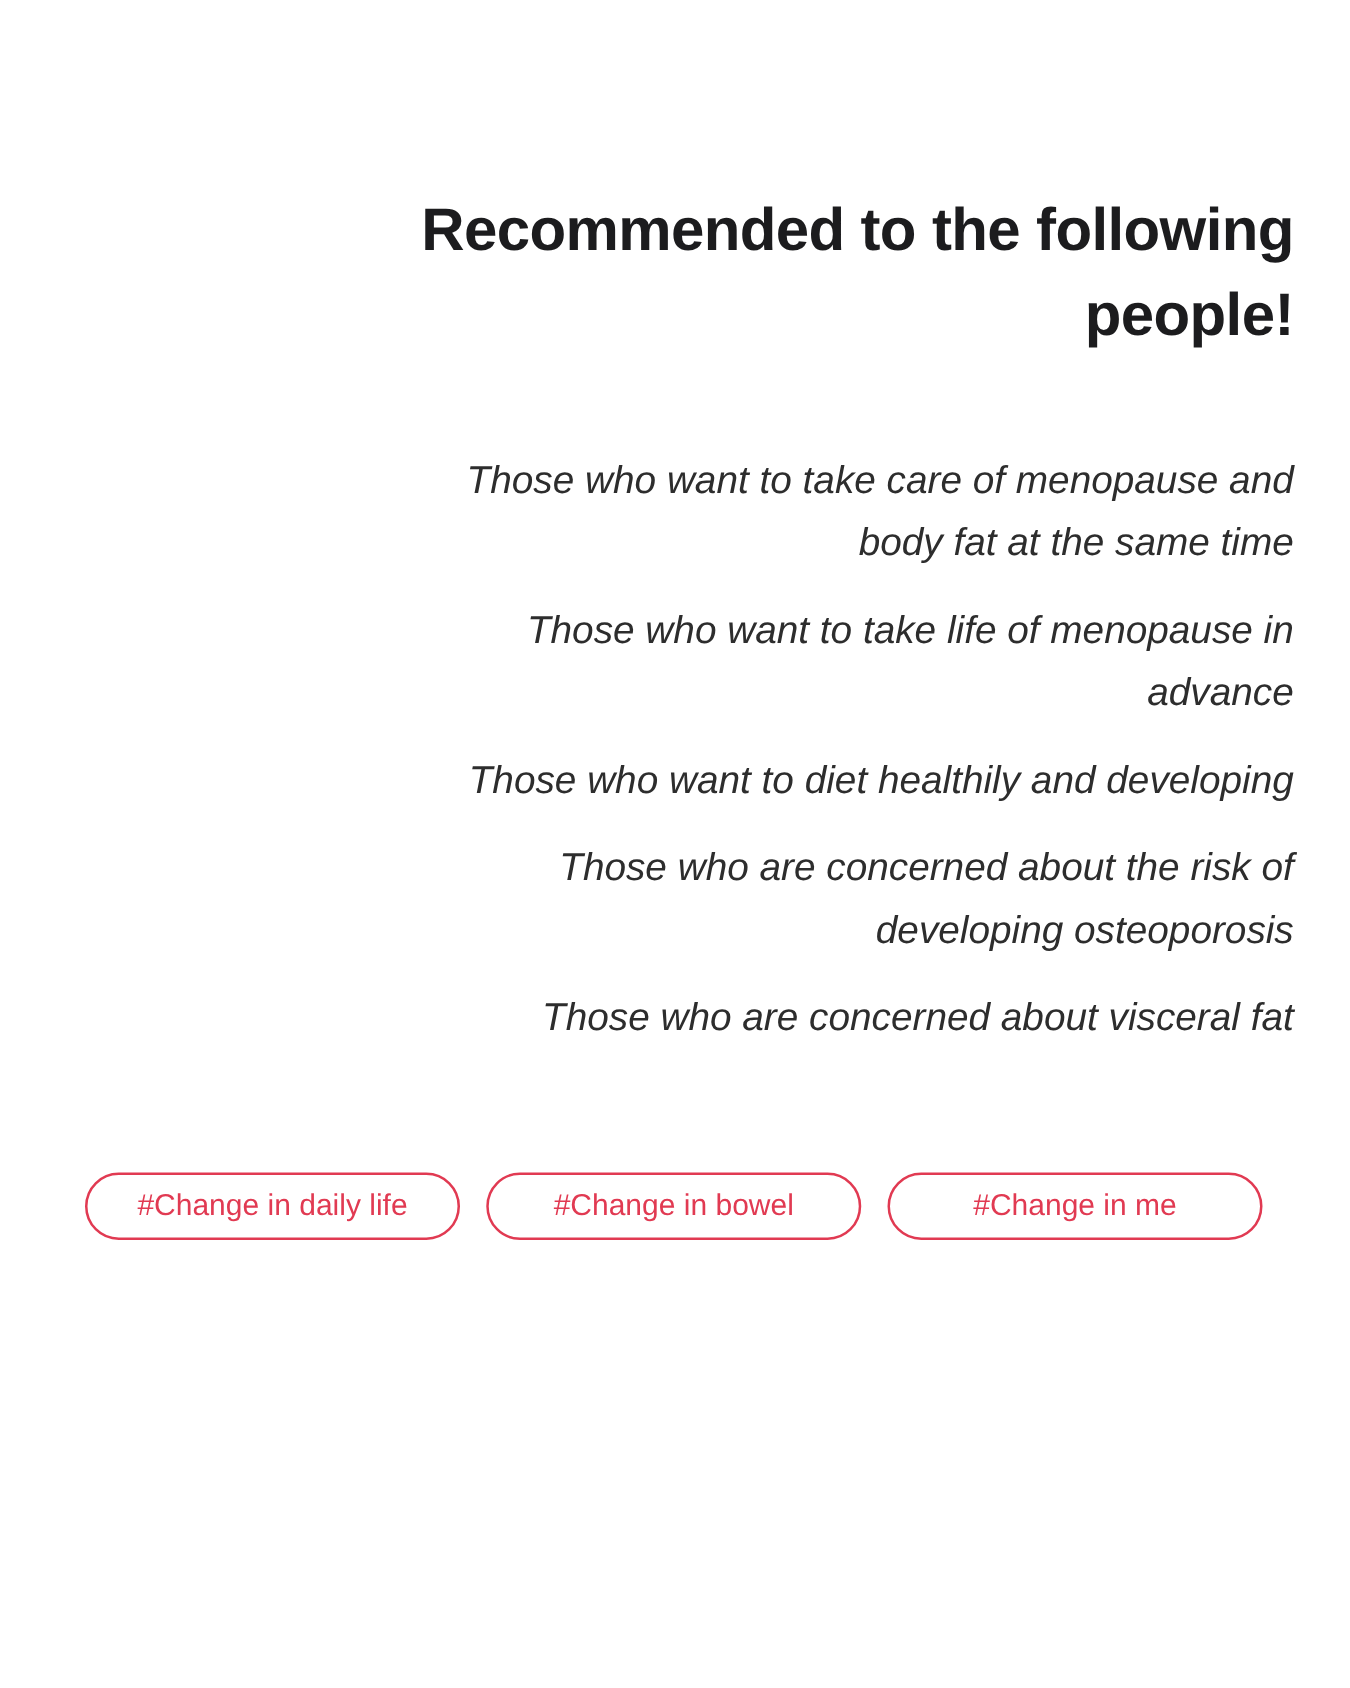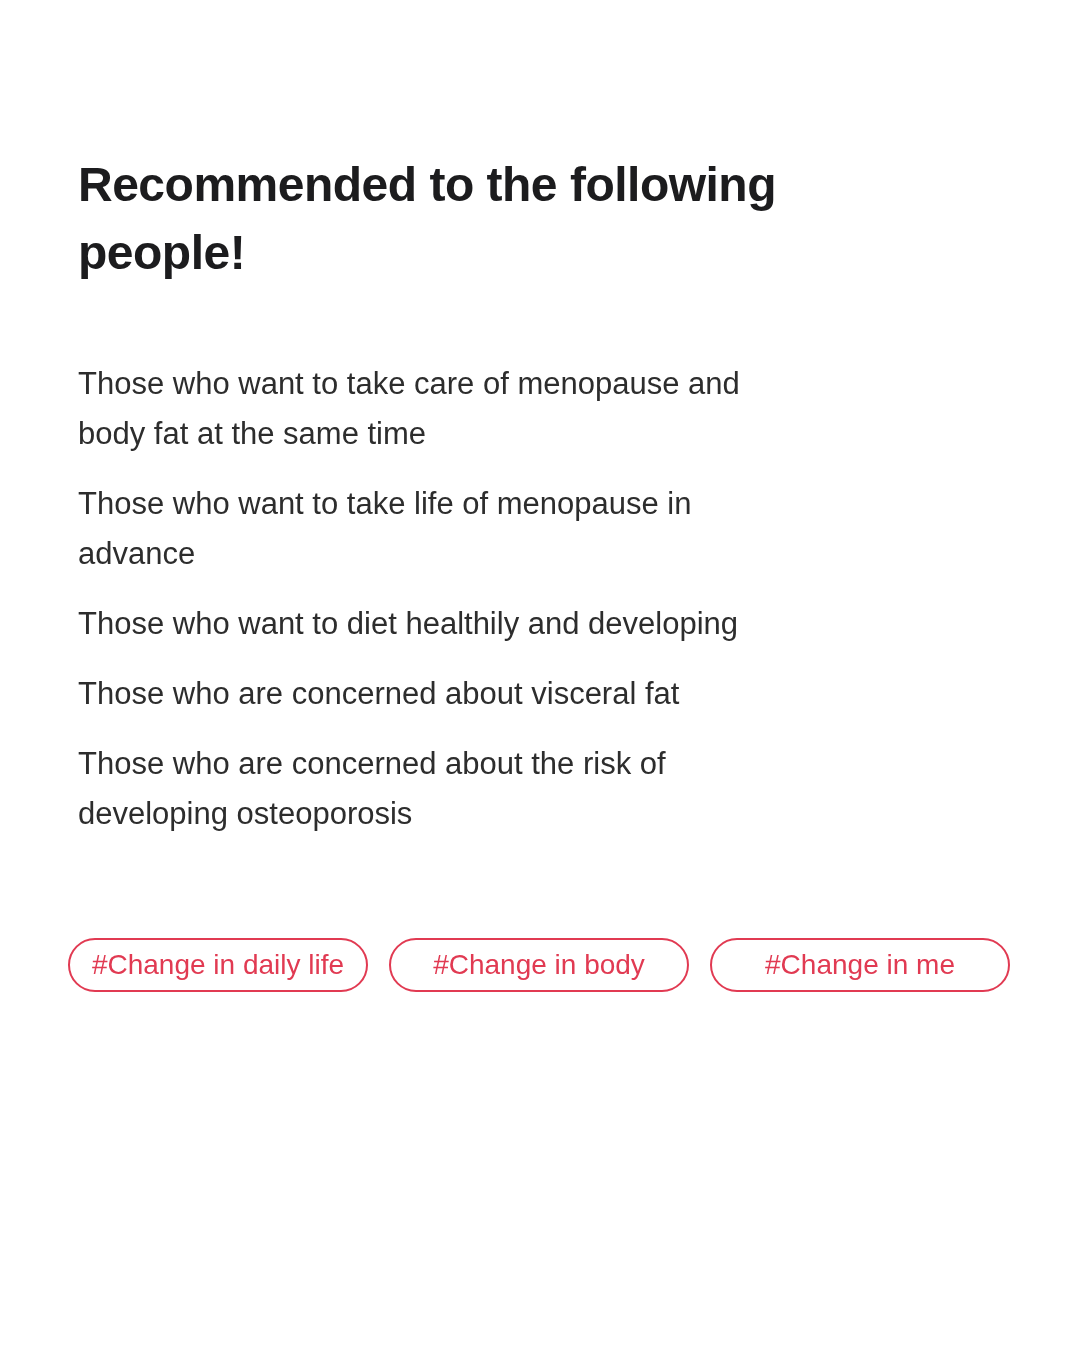--- a/index.html
+++ b/index.html
@@ -13,34 +13,36 @@
     height: 1350px;
     background: #ffffff;
     overflow: hidden;
     font-family: "Liberation Sans", sans-serif;
   }
   .content {
     box-sizing: border-box;
     width: 100%;
     height: 100%;
     padding: 151px 45px 0 78px;
+    text-align: right;
   }
   .heading {
     margin: 0 0 72px 0;
     font-size: 48px;
     line-height: 68px;
     font-weight: 700;
     letter-spacing: -0.5px;
     color: #1c1c1e;
     white-space: pre-line;
   }
   .rec-list {
     margin: 0;
     padding: 0;
     list-style: none;
+    font-style: italic;
   }
   .rec-item {
     margin: 0 0 20px 0;
     font-size: 31px;
     line-height: 50px;
     font-weight: 400;
     color: #2d2d2d;
     white-space: pre-line;
   }
   .rec-item:last-child {
@@ -53,46 +55,46 @@
   }
   .tag-pill {
     box-sizing: border-box;
     width: 300px;
     height: 54px;
     border: 2px solid #e13a52;
     border-radius: 27px;
     display: flex;
     align-items: center;
     justify-content: center;
-    font-size: 28px;
+    font-size: 24px;
     color: #e13a52;
     background: #ffffff;
     white-space: nowrap;
   }
 </style>
 </head>
 <body>
 
 <div class="canvas">
   <div class="content">
 
     <h1 class="heading">Recommended to the following
 people!</h1>
 
     <ul class="rec-list">
       <li class="rec-item">Those who want to take care of menopause and
 body fat at the same time</li>
       <li class="rec-item">Those who want to take life of menopause in
 advance</li>
       <li class="rec-item">Those who want to diet healthily and developing</li>
-      <li class="rec-item">Those who are concerned about visceral fat</li>
       <li class="rec-item">Those who are concerned about the risk of
 developing osteoporosis</li>
+      <li class="rec-item">Those who are concerned about visceral fat</li>
     </ul>
 
     <div class="tag-row">
       <div class="tag-pill">#Change in daily life</div>
-      <div class="tag-pill">#Change in body</div>
+      <div class="tag-pill">#Change in bowel</div>
       <div class="tag-pill">#Change in me</div>
     </div>
 
   </div>
 </div>
 
 </body></html>

